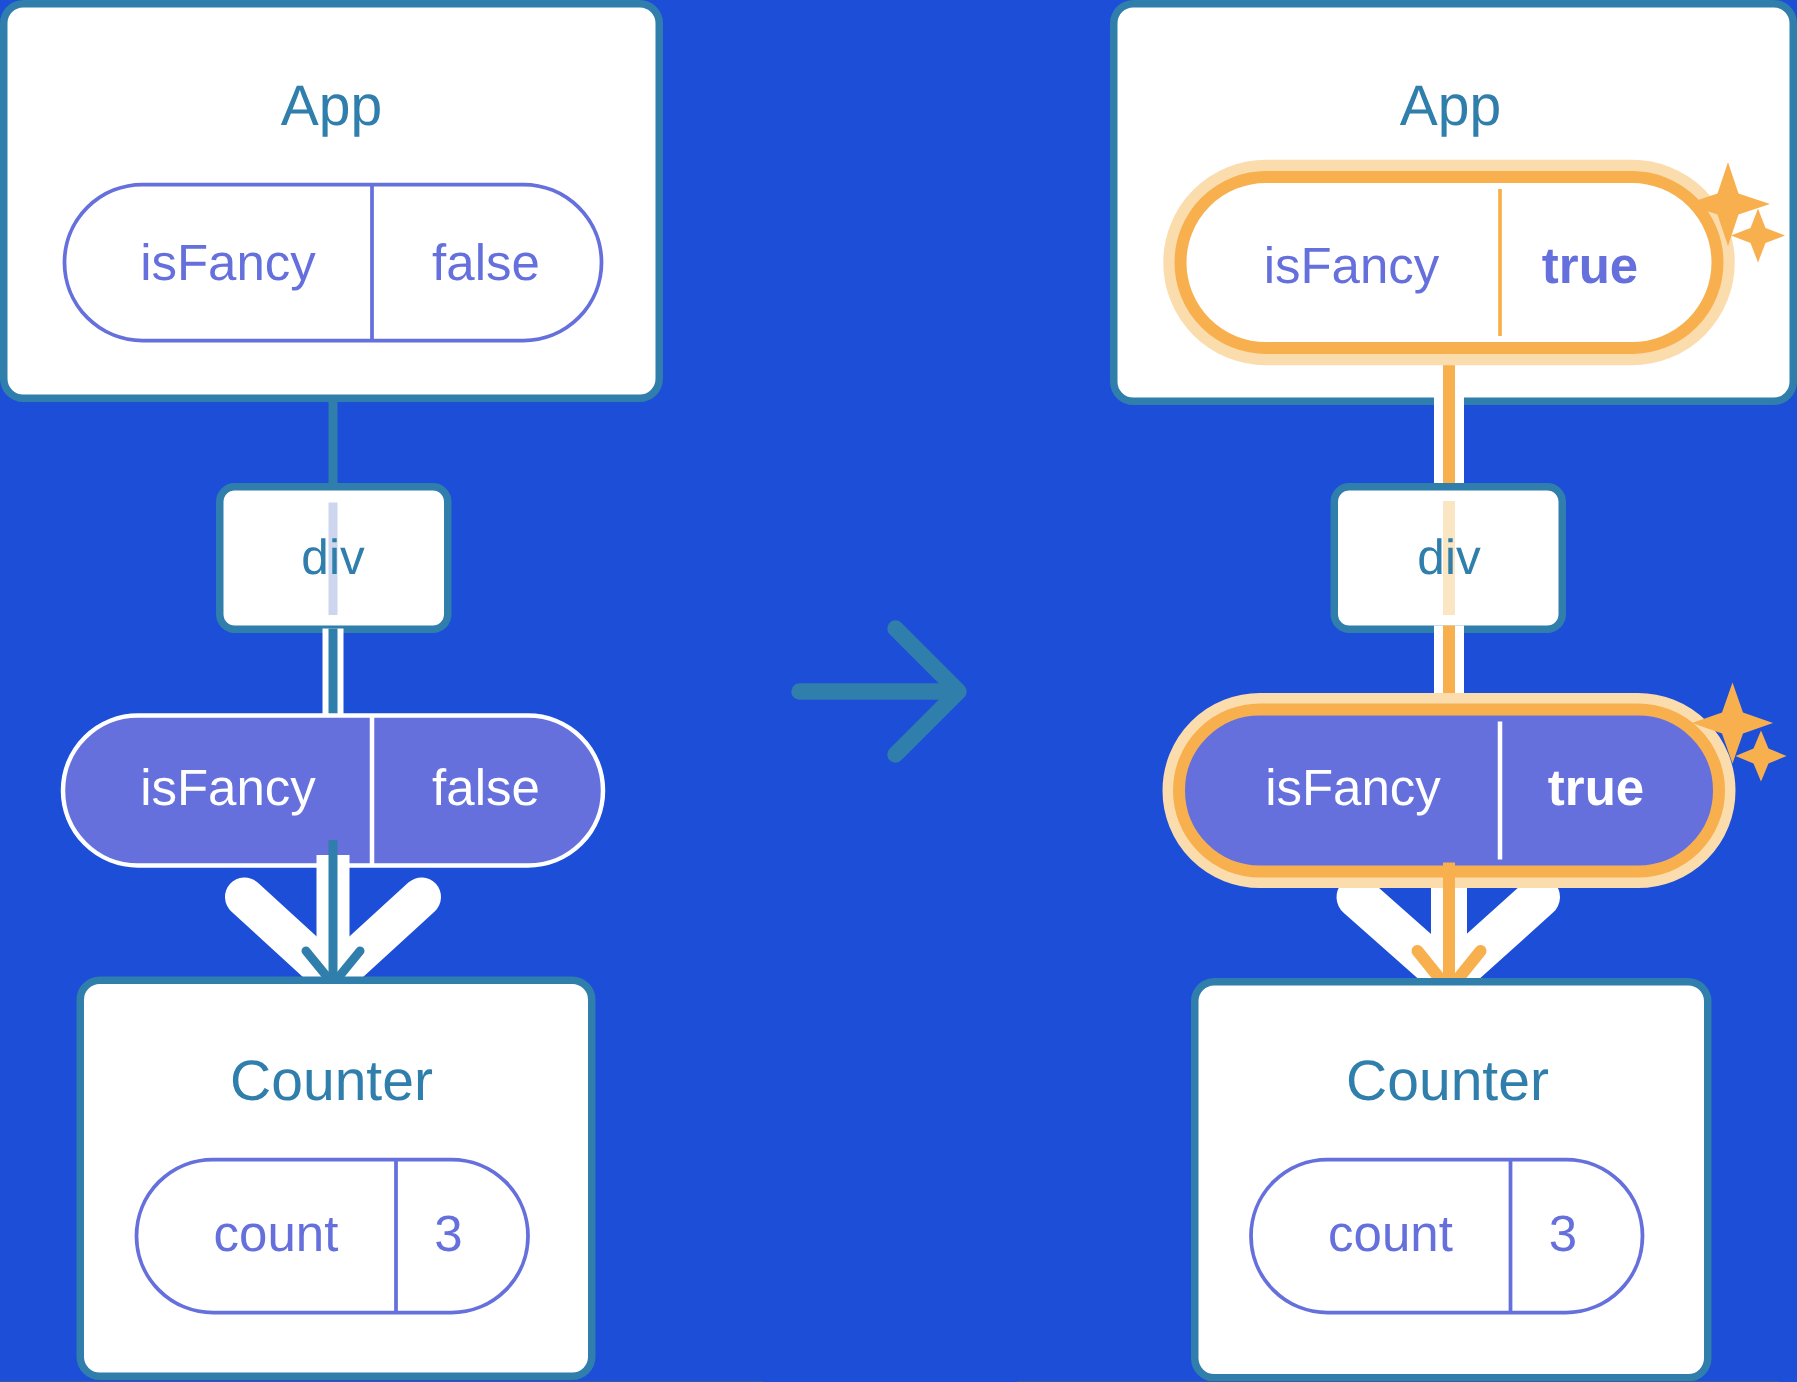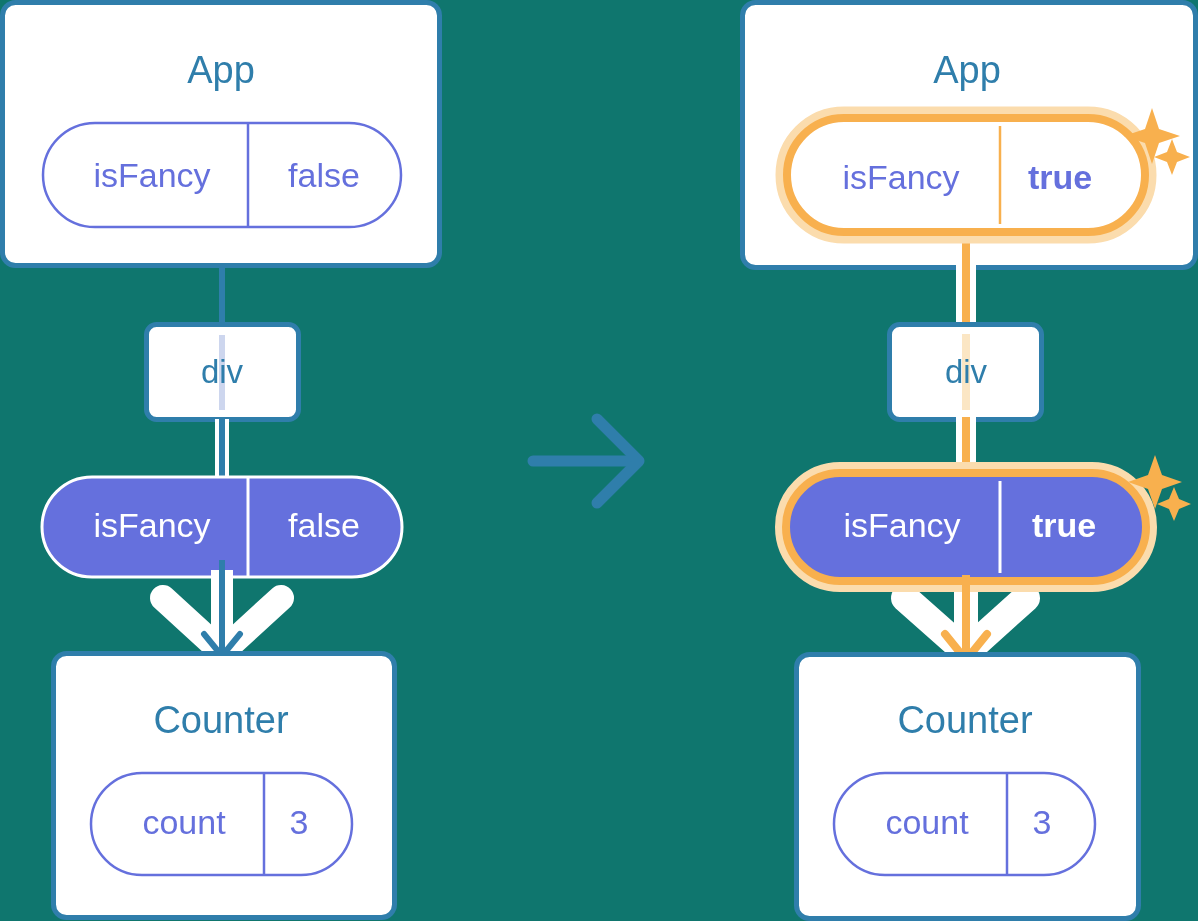--- a/index.html
+++ b/index.html
@@ -4,21 +4,21 @@
 <style>
   html, body {
     margin: 0;
     padding: 0;
     background: #4d6773;
   }
   #stage {
     position: relative;
     width: 1198px;
     height: 921px;
-    background: #0f766e;
+    background: #1d4ed8;
     overflow: hidden;
     font-family: "Liberation Sans", sans-serif;
   }
   #stage svg {
     display: block;
   }
   .card-title {
     font-family: "Liberation Sans", sans-serif;
     font-size: 38px;
     fill: #2f7eab;

